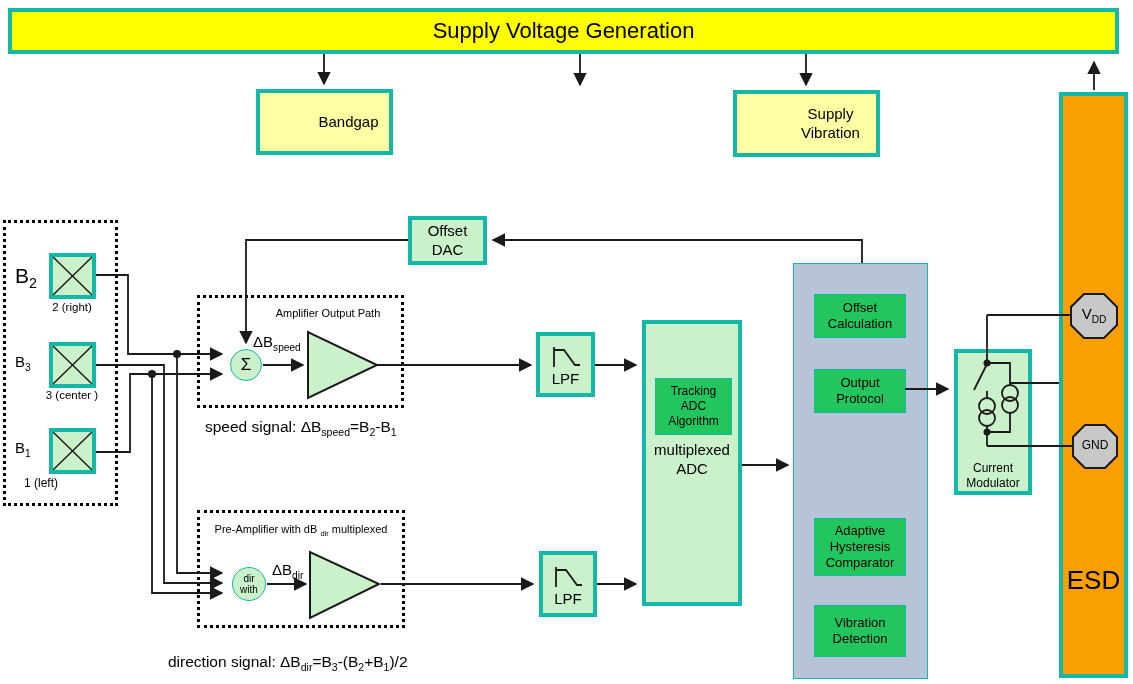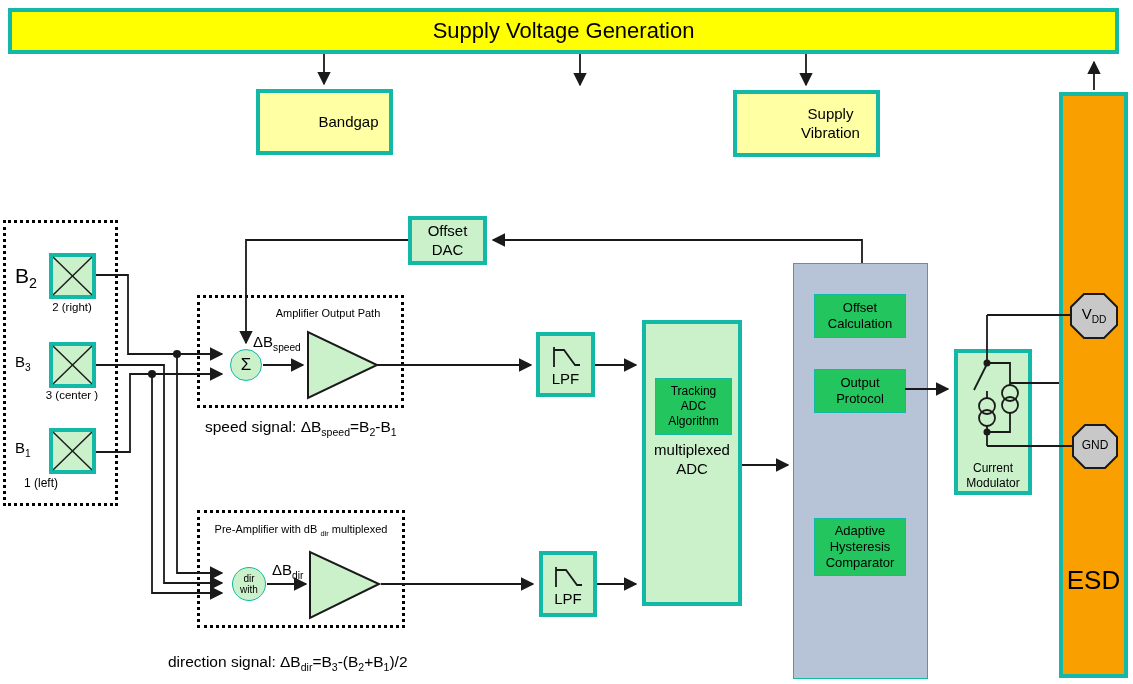--- a/index.html
+++ b/index.html
@@ -118,20 +118,23 @@
   <div class="box panelblue" style="left:793px;top:263px;width:135px;height:416px;border-width:1.6px;">
     <div class="box boxblue" style="left:20px;top:30px;width:92px;height:44px;font-size:13px;border-width:1.6px;">
       <span style="display:inline-block;width:80px;">Offset Calculation</span>
     </div>
     <div class="box boxblue" style="left:20px;top:105px;width:92px;height:44px;font-size:13px;border-width:1.6px;">
       <span style="display:inline-block;width:70px;">Output Protocol</span>
     </div>
     <div class="box boxblue" style="left:20px;top:254px;width:92px;height:58px;font-size:13px;border-width:1.6px;">
       <span style="display:inline-block;width:85px;">Adaptive Hysteresis Comparator</span>
     </div>
+    <div class="box boxblue" style="left:20px;top:341px;width:92px;height:52px;font-size:13px;border-width:1.6px;">
+      <span style="display:inline-block;width:70px;">Vibration Detection</span>
+    </div>
   </div>
 
   <div class="box green" style="left:954px;top:349px;width:78px;height:146px;align-items:flex-end;">
     <span style="position:absolute;left:0;top:108px;width:100%;text-align:center;font-size:12px;line-height:1.25;">
       <span style="display:inline-block;width:64px;">Current Modulator</span>
     </span>
   </div>
 
   <svg class="layer" width="1133" height="684" viewBox="0 0 1133 684">
     <defs>

